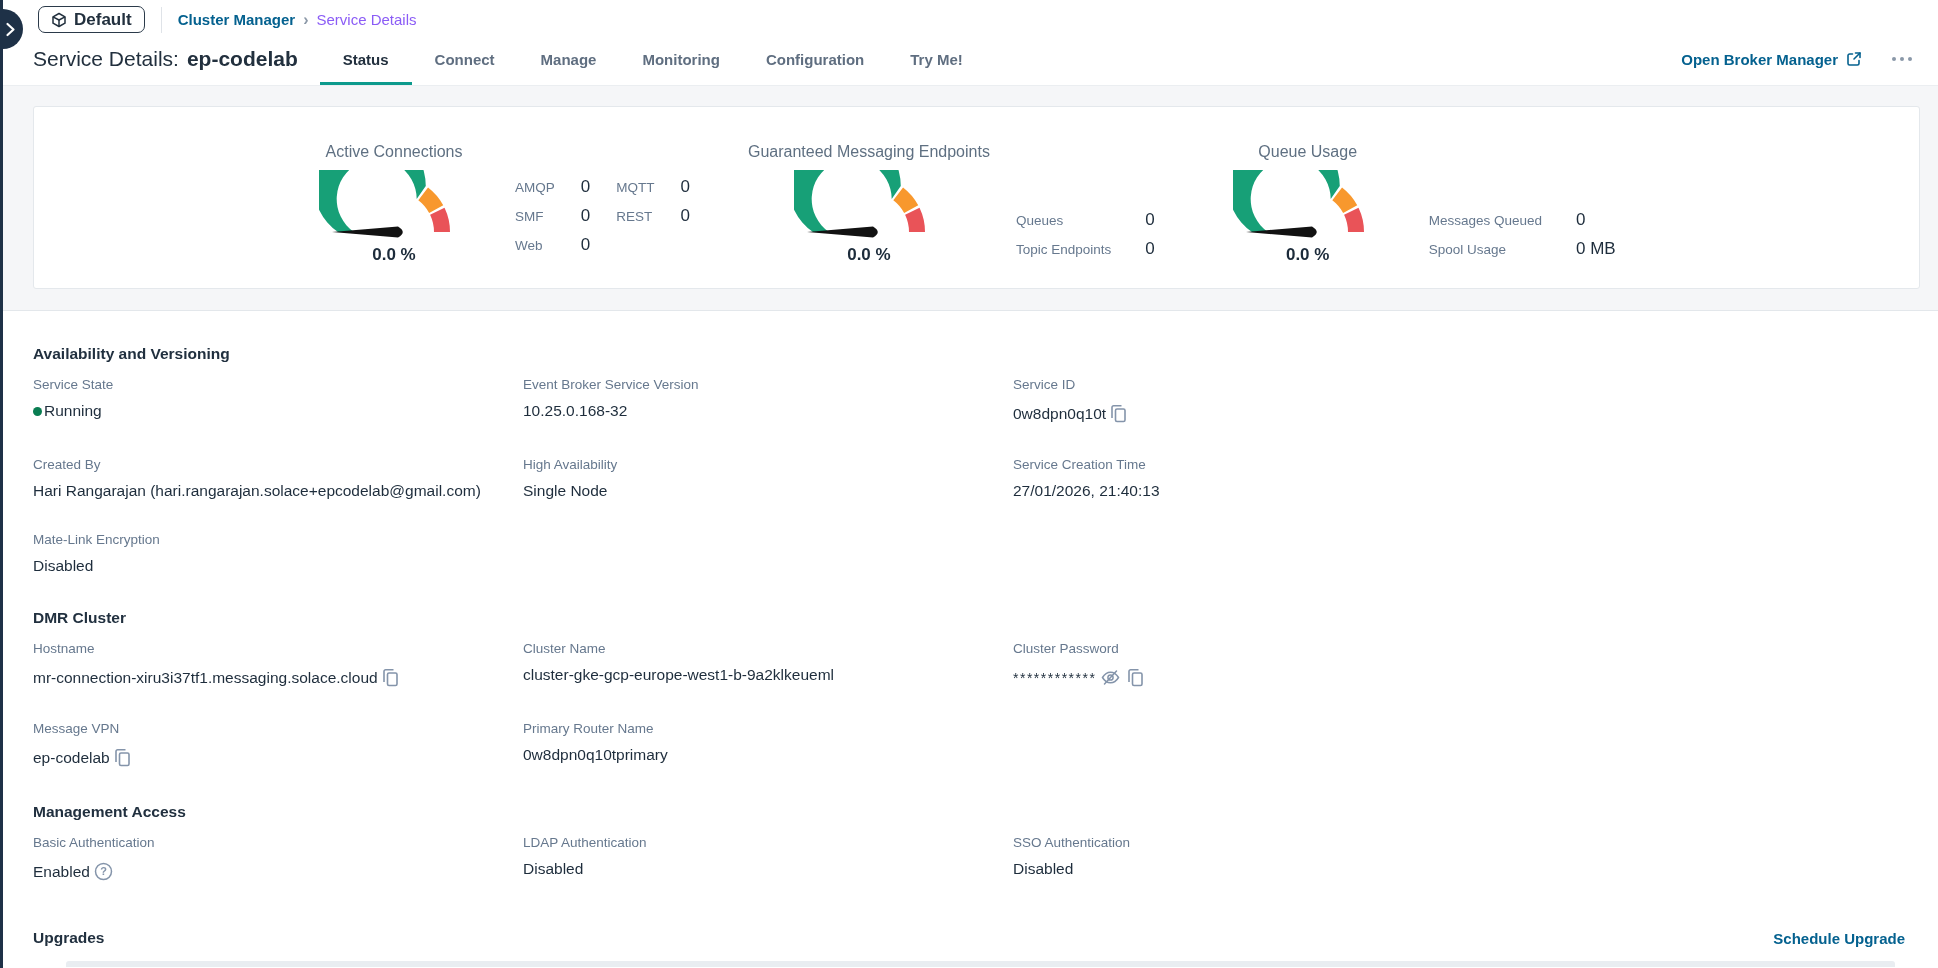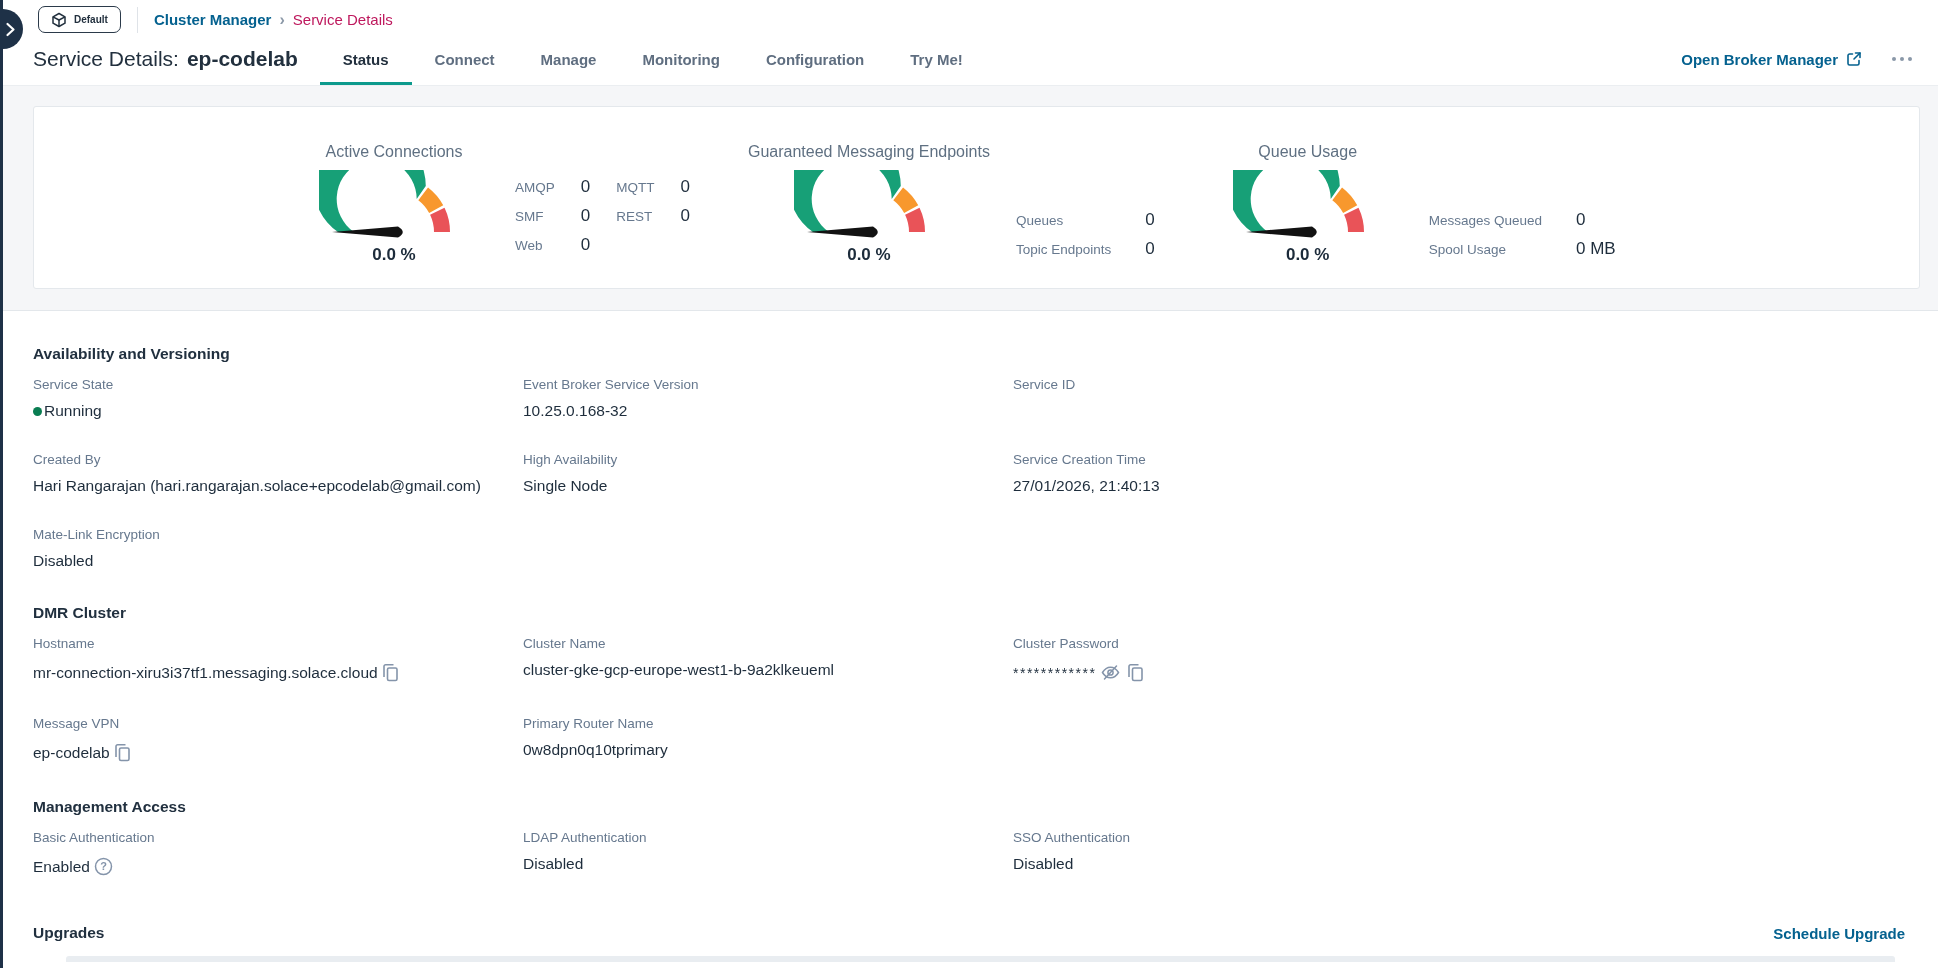--- a/index.html
+++ b/index.html
@@ -10,26 +10,26 @@
   .left-edge { position: absolute; left: 0; top: 0; width: 3px; height: 100%; background: #1E3147; z-index: 5; }
   .expand-btn { position: absolute; left: -17px; top: 9px; width: 40px; height: 40px; border-radius: 50%;
                 background: #1E3147; border: none; z-index: 6; cursor: pointer;
                 display: flex; align-items: center; justify-content: flex-end; padding-right: 7px; }
 
   
   .header { position: relative; height: 85px; background: #fff; }
   .crumb-row { display: flex; align-items: center; height: 33px; padding-left: 38px; padding-top: 6px; }
   .ws-badge { display: inline-flex; align-items: center; gap: 7px; height: 27px; padding: 0 12px;
               border: 1.5px solid #2B3A4A; border-radius: 7px; background: #fff; cursor: pointer;
-              font-size: 10px; font-weight: 700; color: #22303E; }
+              font-size: 17px; font-weight: 700; color: #22303E; }
   .crumb-divider { width: 1px; height: 26px; background: #DFE3E8; margin: 0 16px; }
   .breadcrumb { display: flex; align-items: center; gap: 8px; font-size: 15px; }
   .crumb-link { color: #04618F; font-weight: 700; text-decoration: none; cursor: pointer; }
   .crumb-sep { color: #8C99A8; font-size: 16px; font-weight: 700; line-height: 1; }
-  .crumb-current { color: #be185d; }
+  .crumb-current { color: #8b5cf6; }
 
   .title-row { display: flex; align-items: stretch; height: 52px; padding-left: 33px; }
   .page-title { display: flex; align-items: center; font-size: 21px; color: #22303E; font-weight: 400; white-space: nowrap; }
   .page-title b { font-weight: 700; margin-left: 8px; }
   .tabs { display: flex; margin-left: 22px; }
   .tab { position: relative; display: flex; align-items: center; padding: 0 23px; font-size: 15px; font-weight: 600;
          color: #5F6E80; cursor: pointer; white-space: nowrap; }
   .tab.active { color: #22303E; }
   .tab.active::after { content: ""; position: absolute; left: 0; right: 0; bottom: 0; height: 3px; background: #0C9A8D; }
   .header-actions { margin-left: auto; display: flex; align-items: center; gap: 28px; padding-right: 24px; }
@@ -229,20 +229,31 @@
         </div>
       </div>
       <div class="field">
         <div class="field-label">Event Broker Service Version</div>
         <div class="field-value">
             <span>10.25.0.168-32</span>
           </div>
       </div>
       <div class="field">
         <div class="field-label">Service ID</div>
+        <div class="field-value">
+          <span>0w8dpn0q10t</span>
+          <button class="icon-btn">
+            <span>
+              <svg width="17" height="19" viewBox="0 0 17 19" fill="none" stroke="#8494AA" stroke-width="1.6" stroke-linejoin="round">
+                <rect x="5.5" y="5" width="9.5" height="12.5" rx="1.5"></rect>
+                  <path d="M11.5 1.8 H3.6 C2.7 1.8 2 2.5 2 3.4 V14"></path>
+              </svg>
+            </span>
+          </button>
+        </div>
       </div>
       <div class="field">
         <div class="field-label">Created By</div>
         <div class="field-value">
             <span>Hari Rangarajan (hari.rangarajan.solace+epcodelab@gmail.com)</span>
           </div>
       </div>
       <div class="field">
         <div class="field-label">High Availability</div>
         <div class="field-value">

